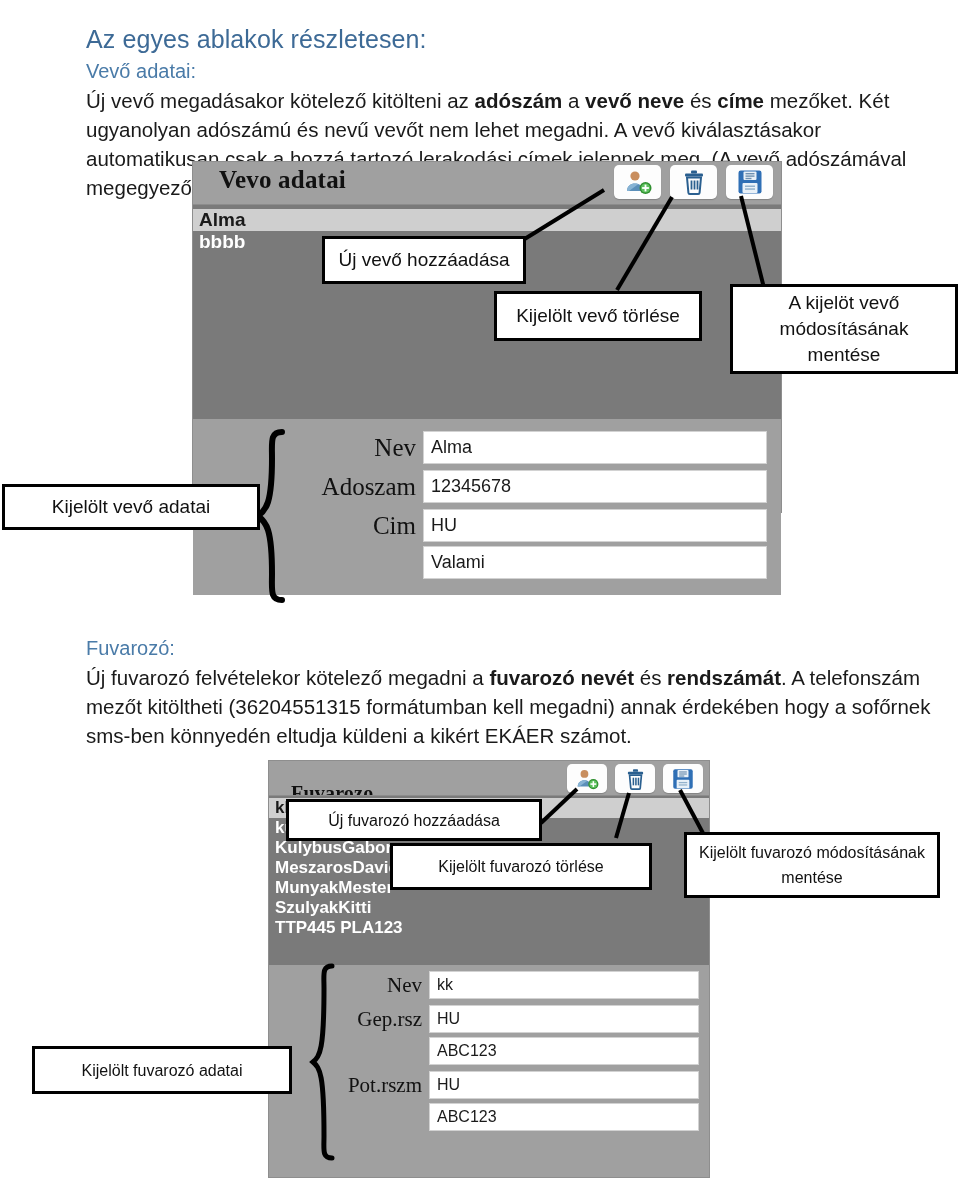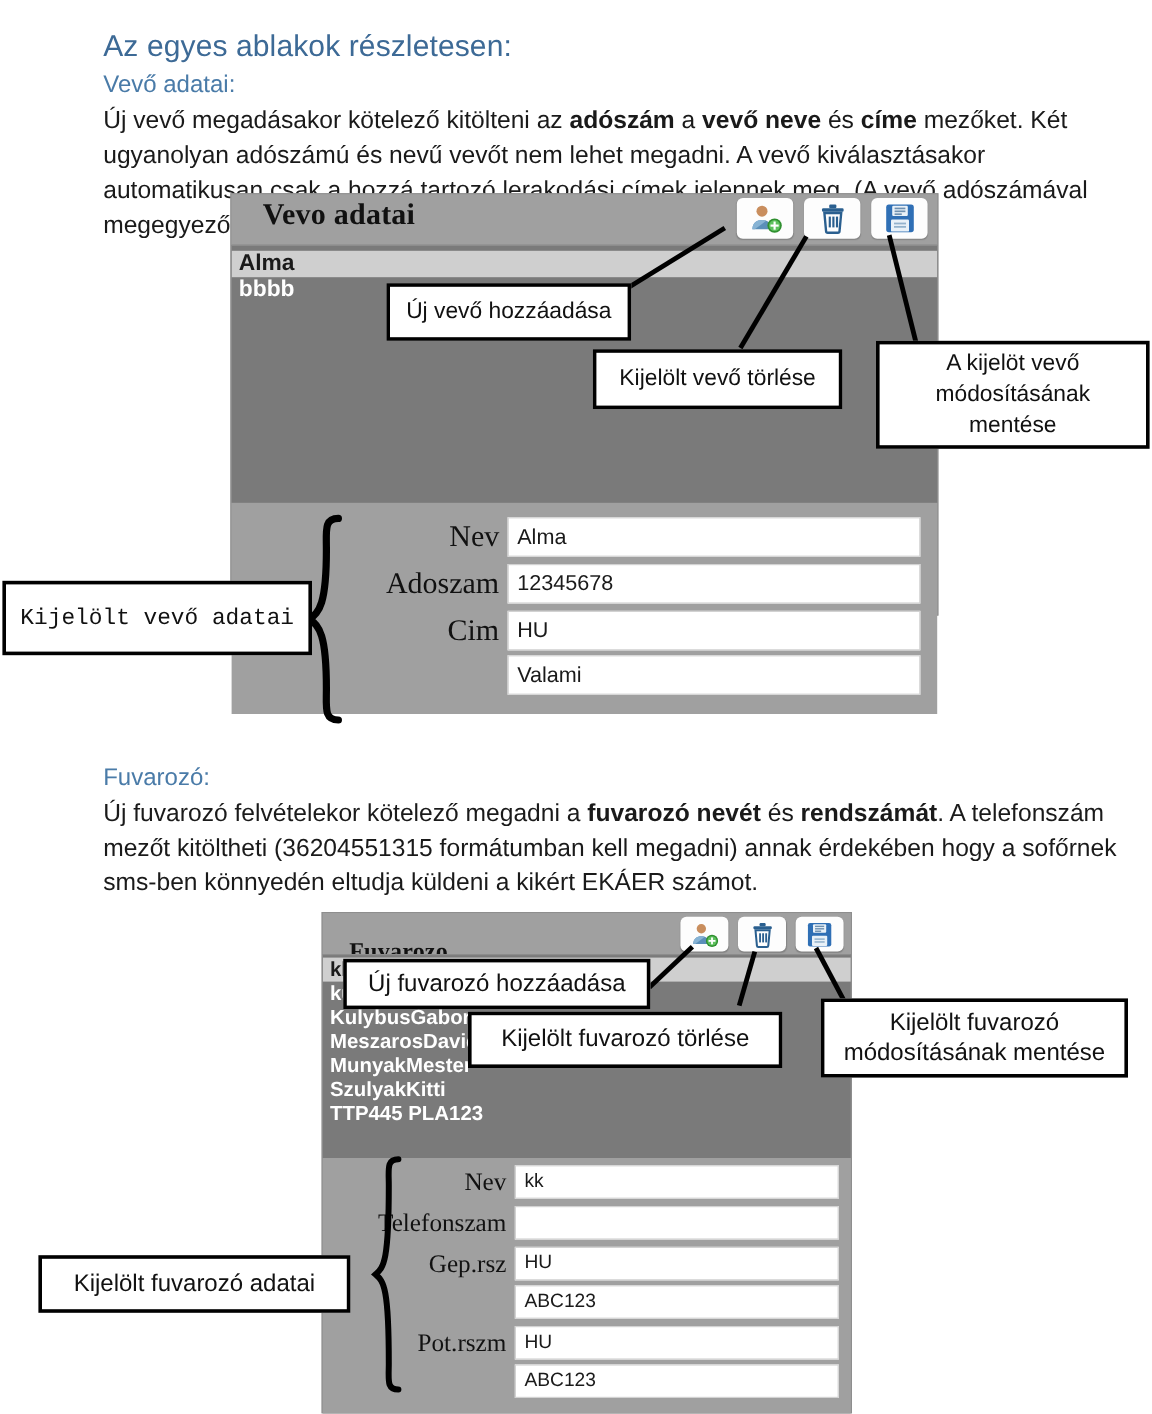--- a/index.html
+++ b/index.html
@@ -122,21 +122,21 @@
     background:#ffffff;
     border:3px solid #000000;
     display:flex; align-items:center; justify-content:center;
     text-align:center;
     font-size:19px;
     line-height:24px;
     color:#111;
     padding:4px 8px;
     z-index:40;
   }
-  .callout.sm { font-size:20px; line-height:23px; }
+  .callout.sm { font-size:16px; line-height:23px; }
 
   
   .brace { position:absolute; z-index:30; }
 
   svg { display:block; }
 </style>
 </head>
 <body>
 
 <div class="doc">
@@ -217,21 +217,21 @@
 
 <svg style="position:absolute;left:0;top:0;width:960px;height:1178px;z-index:36;pointer-events:none;">
   <path d="M523 240 L604 190" stroke="#000" stroke-width="4" fill="none"></path>
   <path d="M617 290 L672 197" stroke="#000" stroke-width="4" fill="none"></path>
   <path d="M764 288 L741 196" stroke="#000" stroke-width="4" fill="none"></path>
 </svg>
 
 <div class="callout" style="left:322px; top:236px; width:204px; height:48px;text-align:center;">Új vevő hozzáadása</div>
 <div class="callout" style="left:494px; top:291px; width:208px; height:50px;">Kijelölt vevő törlése</div>
 <div class="callout" style="left:730px; top:284px; width:228px; height:90px; line-height:26px;">A kijelöt vevő módosításának mentése</div>
-<div class="callout" style="left:2px; top:484px; width:258px; height:62px;font-family:Liberation Mono, monospace;">Kijelölt vevő adatai</div>
+<div class="callout" style="left:2px; top:484px; width:258px; height:46px;">Kijelölt vevő adatai</div>
 
 <svg class="brace" style="left:252px; top:428px;" width="34" height="176">
   <path d="M30 4 C18 4 20 14 20 30 C20 76 14 82 6 88 C14 94 20 100 20 146 C20 162 18 172 30 172" stroke="#000" stroke-width="6" fill="none" stroke-linecap="round"></path>
 </svg>
 
 <div class="doc" style="top:633px;">
   <div class="h2">Fuvarozó:</div>
   <div class="para"><span>Új fuvarozó felvételekor kötelező megadni a </span><b>fuvarozó nevét</b><span> és </span><b>rendszámát</b><span>. A telefonszám mezőt kitöltheti (36204551315 formátumban kell megadni) annak érdekében hogy a sofőrnek sms-ben könnyedén eltudja küldeni a kikért EKÁER számot.</span></div>
 </div>
 
@@ -288,24 +288,20 @@
     <div class="lrow">SzulyakKitti</div>
     <div class="lrow">TTP445 PLA123</div>
   </div>
 
   <div class="formarea" style="padding-top:6px; padding-right:10px;">
     <div class="frow">
       <div class="flabel">Nev</div>
       <div class="finput">kk</div>
     </div>
     <div class="frow">
-      <div class="flabel">Telefonszam</div>
-      <div class="finput"></div>
-    </div>
-    <div class="frow">
       <div class="flabel">Gep.rsz</div>
       <div class="finput">HU</div>
     </div>
     <div class="frow sub">
       <div class="flabel"></div>
       <div class="finput">ABC123</div>
     </div>
     <div class="frow">
       <div class="flabel">Pot.rszm</div>
       <div class="finput">HU</div>

